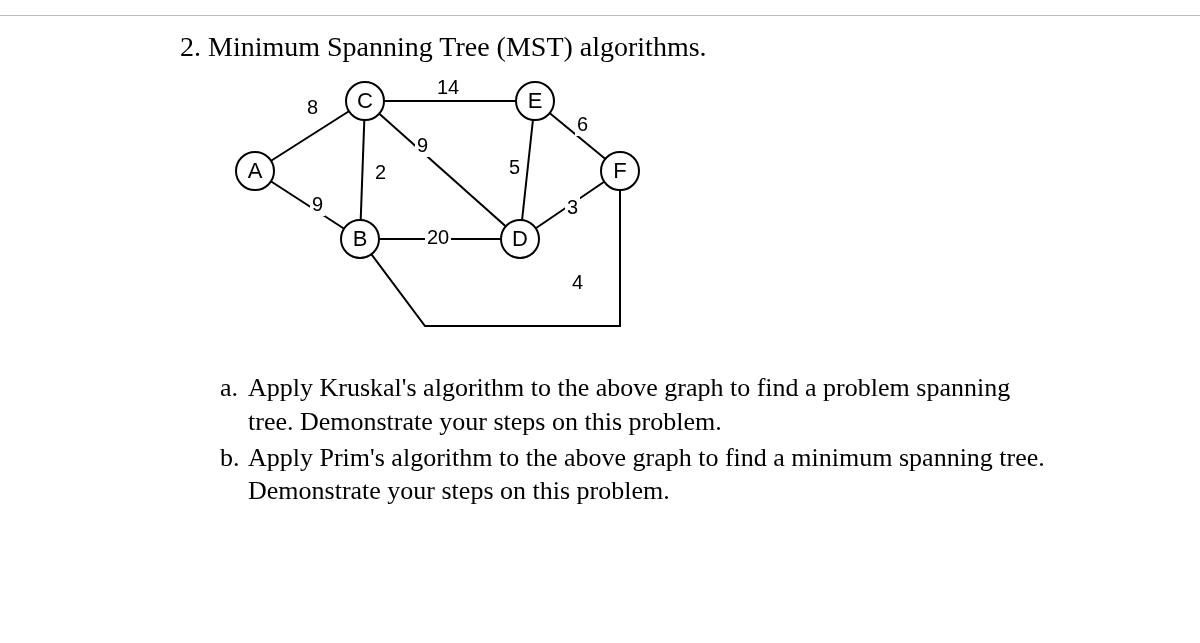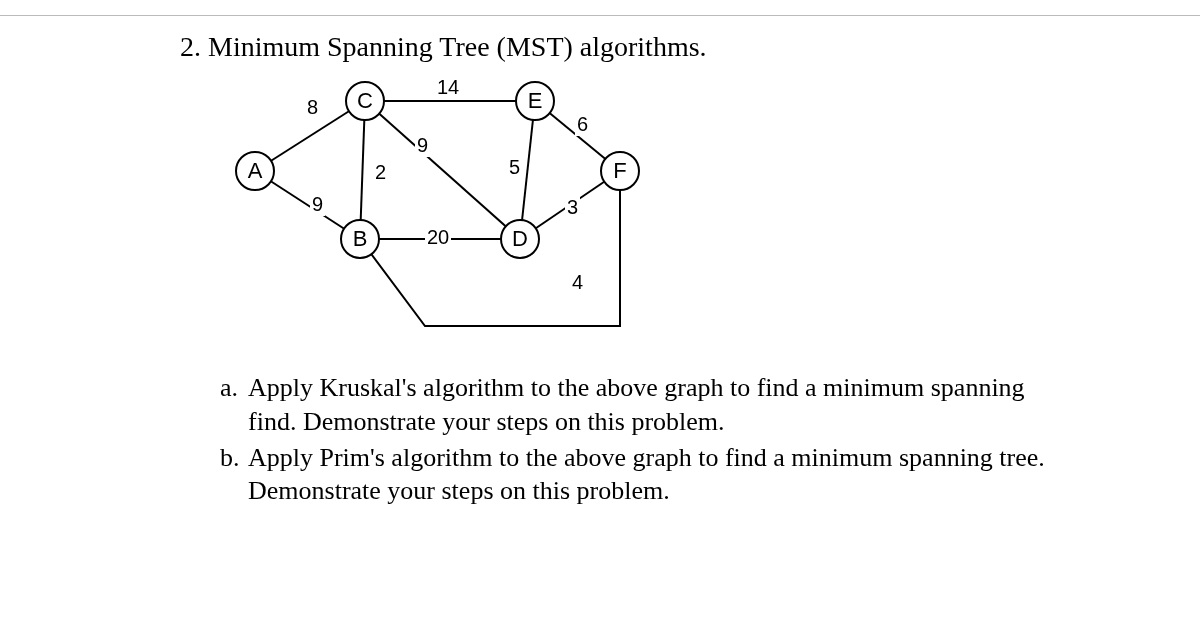--- a/index.html
+++ b/index.html
@@ -129,20 +129,20 @@
     <div class="edge-label" style="left:282px; top:85px;">5</div>
     <div class="edge-label" style="left:350px; top:42px;">6</div>
     <div class="edge-label" style="left:340px; top:125px;">3</div>
     <div class="edge-label" style="left:200px; top:155px;">20</div>
     <div class="edge-label" style="left:345px; top:200px;">4</div>
   </div>
 
   <div class="sub-questions">
     <div class="sub-item">
       <div class="sub-letter">a.</div>
-      <div class="sub-text">Apply Kruskal's algorithm to the above graph to find a minimum spanning find. Demonstrate your steps on this problem.</div>
+      <div class="sub-text">Apply Kruskal's algorithm to the above graph to find a problem spanning tree. Demonstrate your steps on this problem.</div>
     </div>
     <div class="sub-item">
       <div class="sub-letter">b.</div>
       <div class="sub-text">Apply Prim's algorithm to the above graph to find a minimum spanning tree. Demonstrate your steps on this problem.</div>
     </div>
   </div>
 </div>
 
 </body></html>

